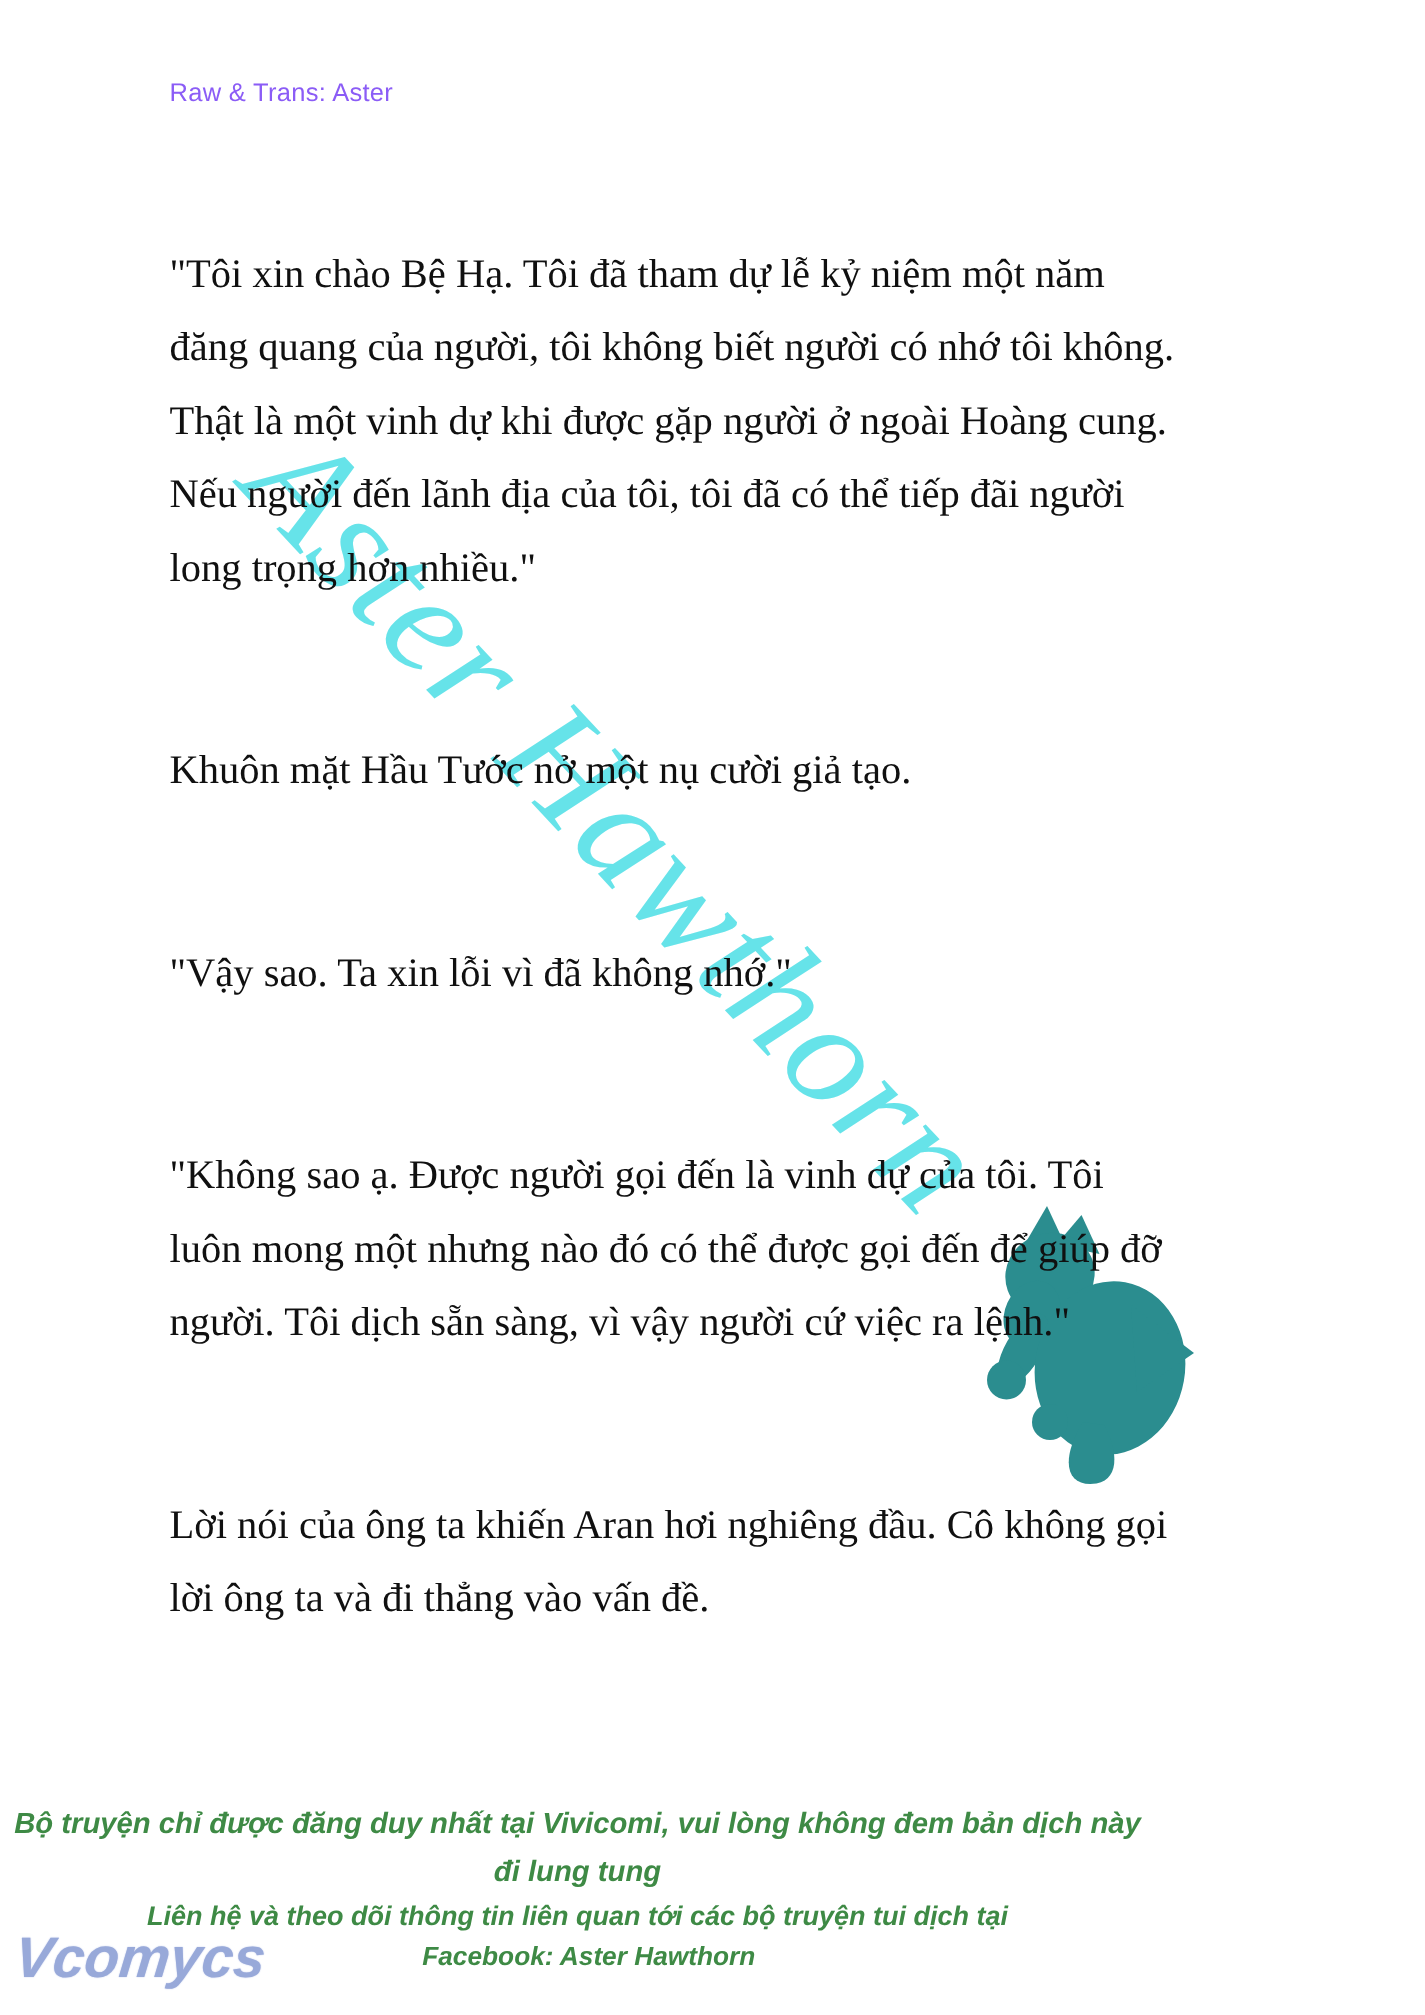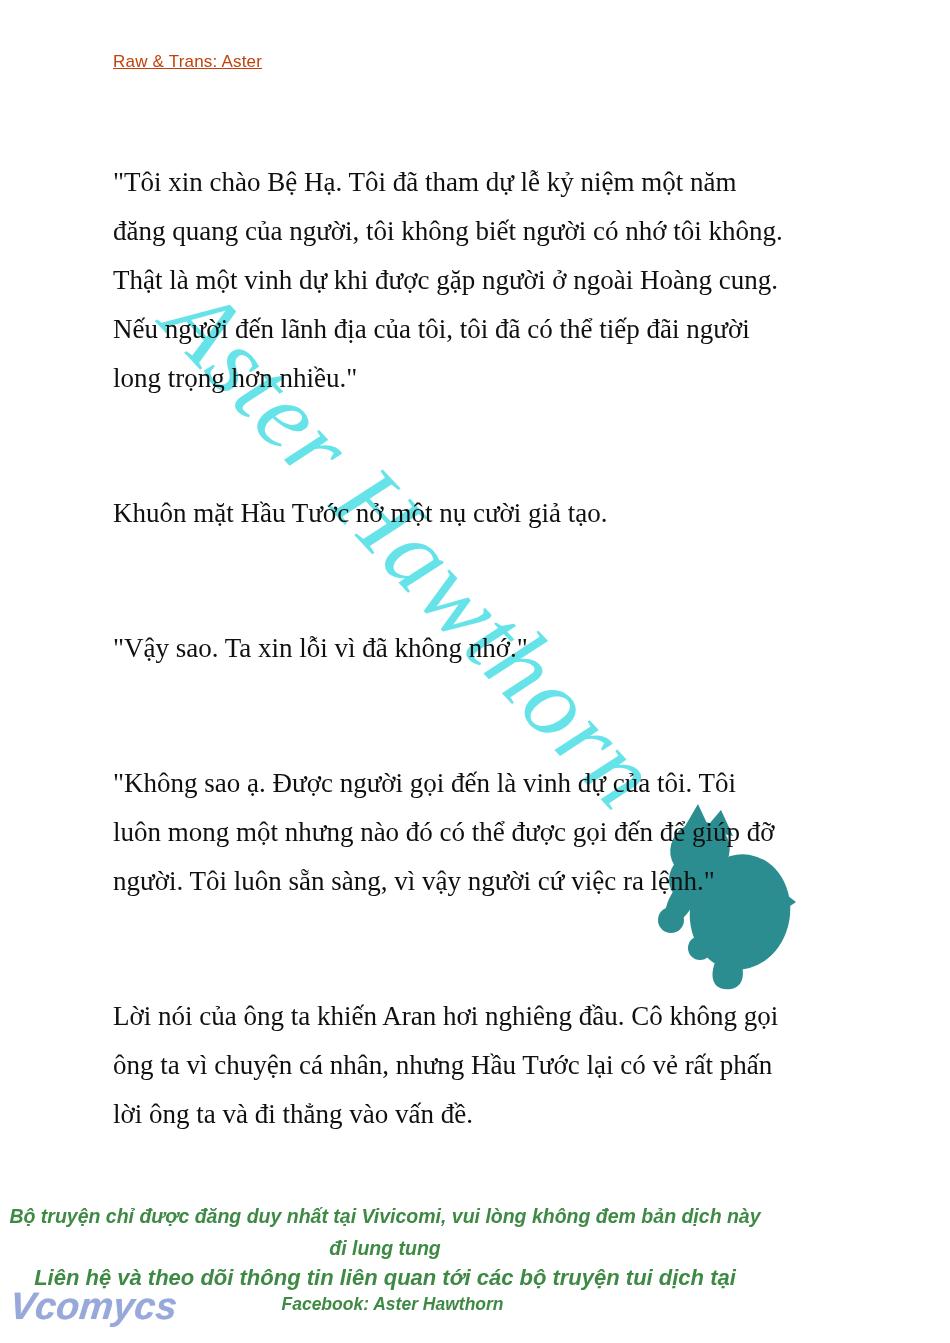--- a/index.html
+++ b/index.html
@@ -7,23 +7,22 @@
     width:950px;height:1343px;position:relative;overflow:hidden;
     background:#ffffff;
     font-family:"Liberation Serif", serif;
   }
   .page{position:absolute;inset:0;background:#ffffff;}
 
   
   .header-credit{
     position:absolute;left:113px;top:52px;
     font-family:"Liberation Sans", sans-serif;
-    font-size:17px;color:#c2410c;letter-spacing:0.2px;
+    font-size:17px;color:#8b5cf6;letter-spacing:0.2px;
     z-index:4;
-    text-decoration:underline;
   }
 
   
   .watermark{
     position:absolute;left:225px;top:263px;
     transform:rotate(47deg);transform-origin:0 0;
     font-family:"Liberation Serif", serif;
     font-style:italic;
     font-size:100px;color:#66e3e9;
     white-space:nowrap;letter-spacing:2px;
@@ -43,21 +42,21 @@
   
   .cat-wrap{position:absolute;left:648px;top:800px;width:152px;height:190px;z-index:1;}
 
   
   .footer-notice{
     position:absolute;left:0;top:1200px;width:770px;text-align:center;
     font-family:"Liberation Sans", sans-serif;
     font-style:italic;font-weight:bold;color:#3e8a45;z-index:3;
   }
   .footer-line-1{font-size:19.5px;line-height:32px;}
-  .footer-line-2{font-size:22px;line-height:27px;text-align:center;}
+  .footer-line-2{font-size:18px;line-height:27px;text-align:center;}
   .footer-line-3{font-size:17.5px;line-height:27px;padding-left:15px;}
 
   
   .vcomycs-logo{
     position:absolute;left:10px;top:1284px;z-index:3;
     font-family:"Liberation Sans", sans-serif;
     font-style:italic;font-weight:bold;
     font-size:38px;color:#98a9d9;
     transform:skewX(-6deg);
     letter-spacing:0px;line-height:44px;
@@ -100,25 +99,24 @@
     </div>
     <div class="paragraph">
       <div class="line">Khuôn mặt Hầu Tước nở một nụ cười giả tạo.</div>
     </div>
     <div class="paragraph">
       <div class="line">"Vậy sao. Ta xin lỗi vì đã không nhớ."</div>
     </div>
     <div class="paragraph">
       <div class="line">"Không sao ạ. Được người gọi đến là vinh dự của tôi. Tôi</div>
       <div class="line">luôn mong một nhưng nào đó có thể được gọi đến để giúp đỡ</div>
-      <div class="line">người. Tôi luôn sẵn sàng, vì vậy người cứ việc ra lệnh."</div>
+      <div class="line">người. Tôi dịch sẵn sàng, vì vậy người cứ việc ra lệnh."</div>
     </div>
     <div class="paragraph">
       <div class="line">Lời nói của ông ta khiến Aran hơi nghiêng đầu. Cô không gọi</div>
-      <div class="line">ông ta vì chuyện cá nhân, nhưng Hầu Tước lại có vẻ rất phấn</div>
       <div class="line">lời ông ta và đi thẳng vào vấn đề.</div>
     </div>
   </div>
 
   <div class="footer-notice">
     <div class="footer-line-1">Bộ truyện chỉ được đăng duy nhất tại Vivicomi, vui lòng không đem bản dịch này đi lung tung</div>
     <div class="footer-line-2">Liên hệ và theo dõi thông tin liên quan tới các bộ truyện tui dịch tại</div>
     <div class="footer-line-3">Facebook: Aster Hawthorn</div>
   </div>
 

